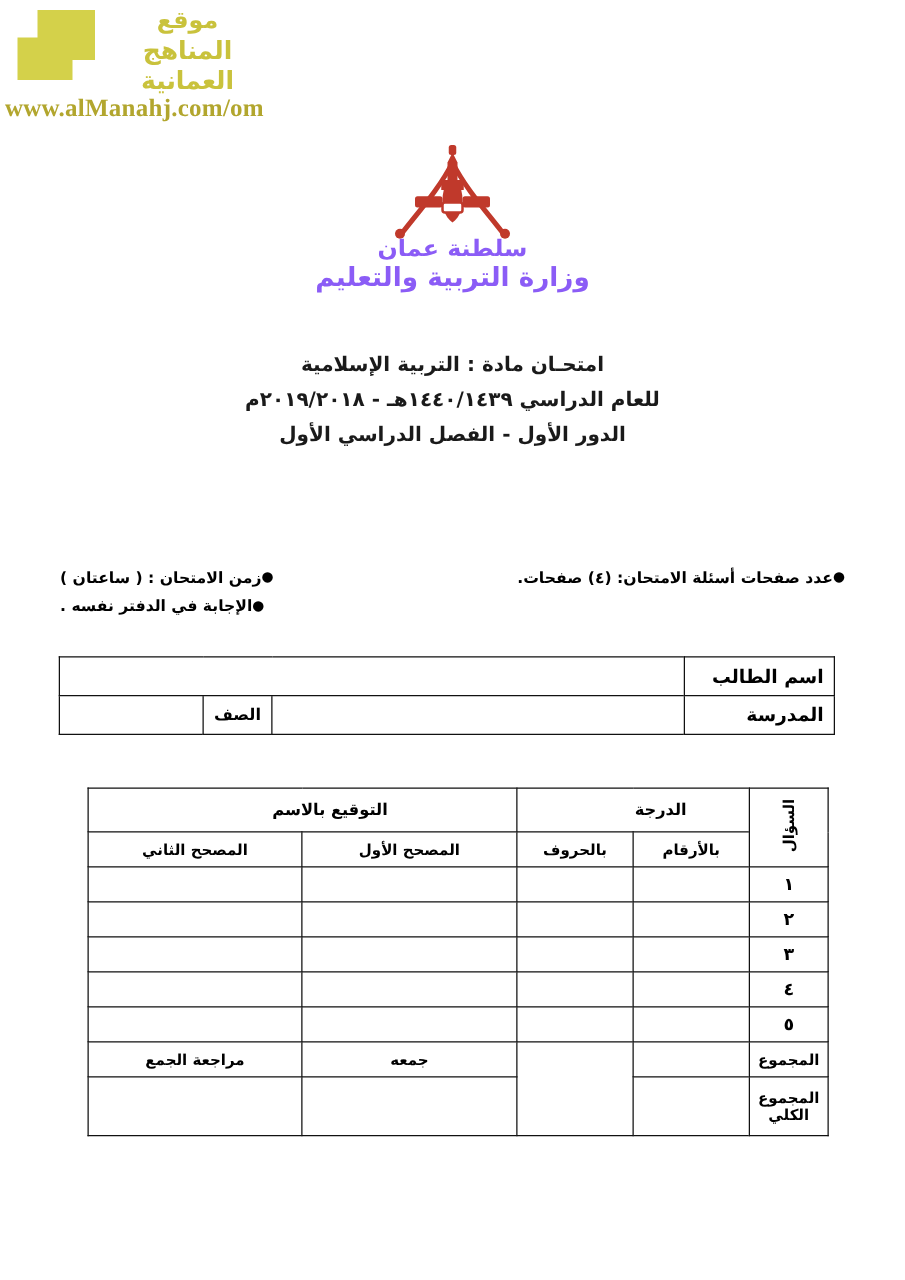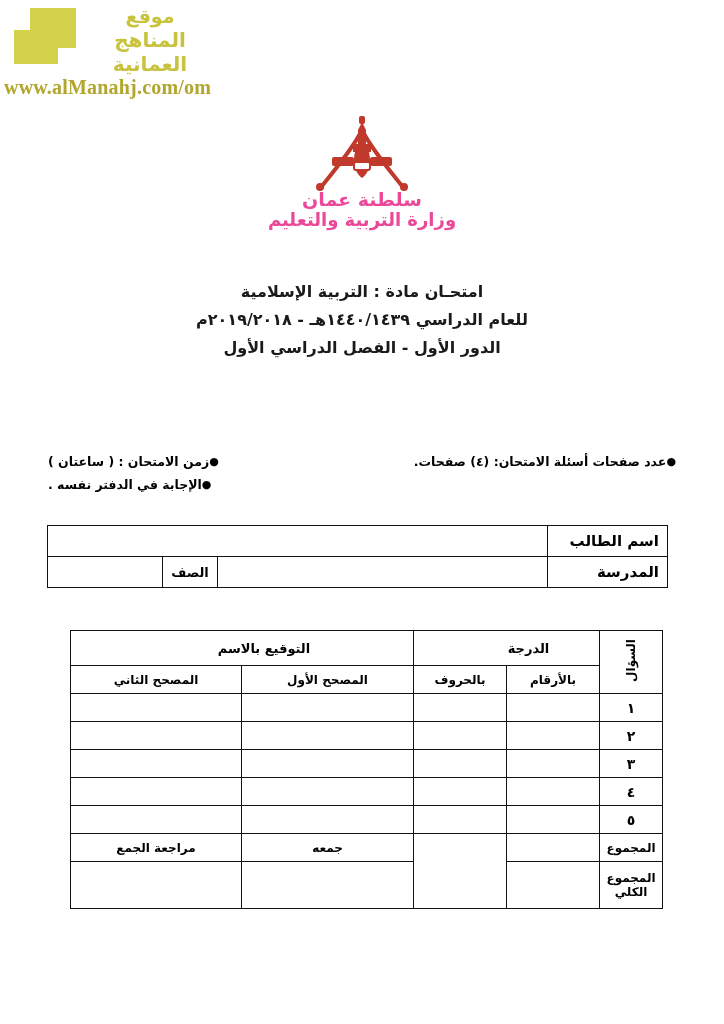--- a/index.html
+++ b/index.html
@@ -88,31 +88,31 @@
     right: 0;
     text-align: center;
   }
   #emblem-svg {
     display: block;
     margin: 0 auto;
   }
   #ministry-calligraphy {
     margin-top: -4px;
     direction: rtl;
-    color: #ec4899;
+    color: #8b5cf6;
     line-height: 1.05;
   }
   #ministry-calligraphy .cal1 {
     font-size: 19px;
     font-weight: bold;
     letter-spacing: 1px;
     transform: scaleY(0.95);
   }
   #ministry-calligraphy .cal2 {
-    font-size: 18px;
+    font-size: 21px;
     font-weight: bold;
     letter-spacing: 1px;
     margin-top: 1px;
   }
 
   
   #exam-title {
     position: absolute;
     top: 278px;
     left: 0;

